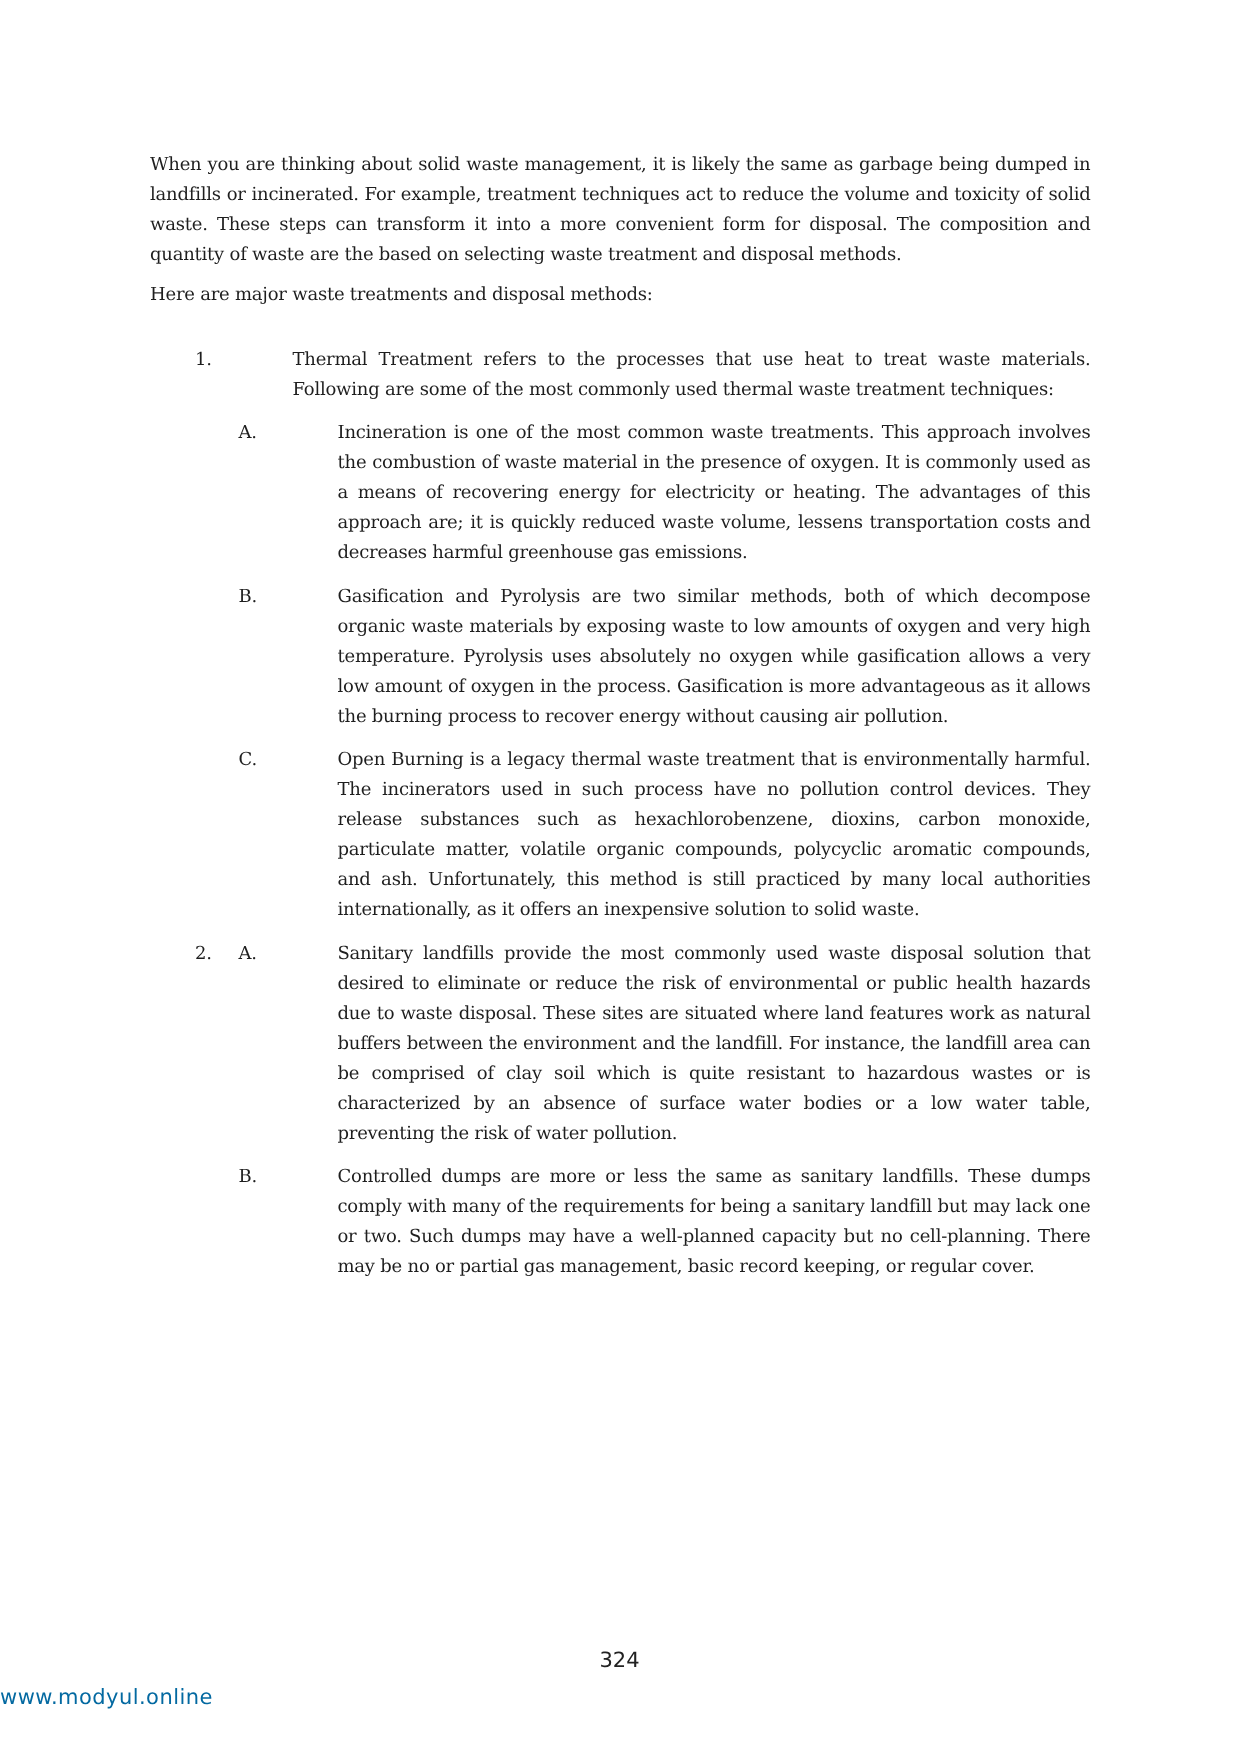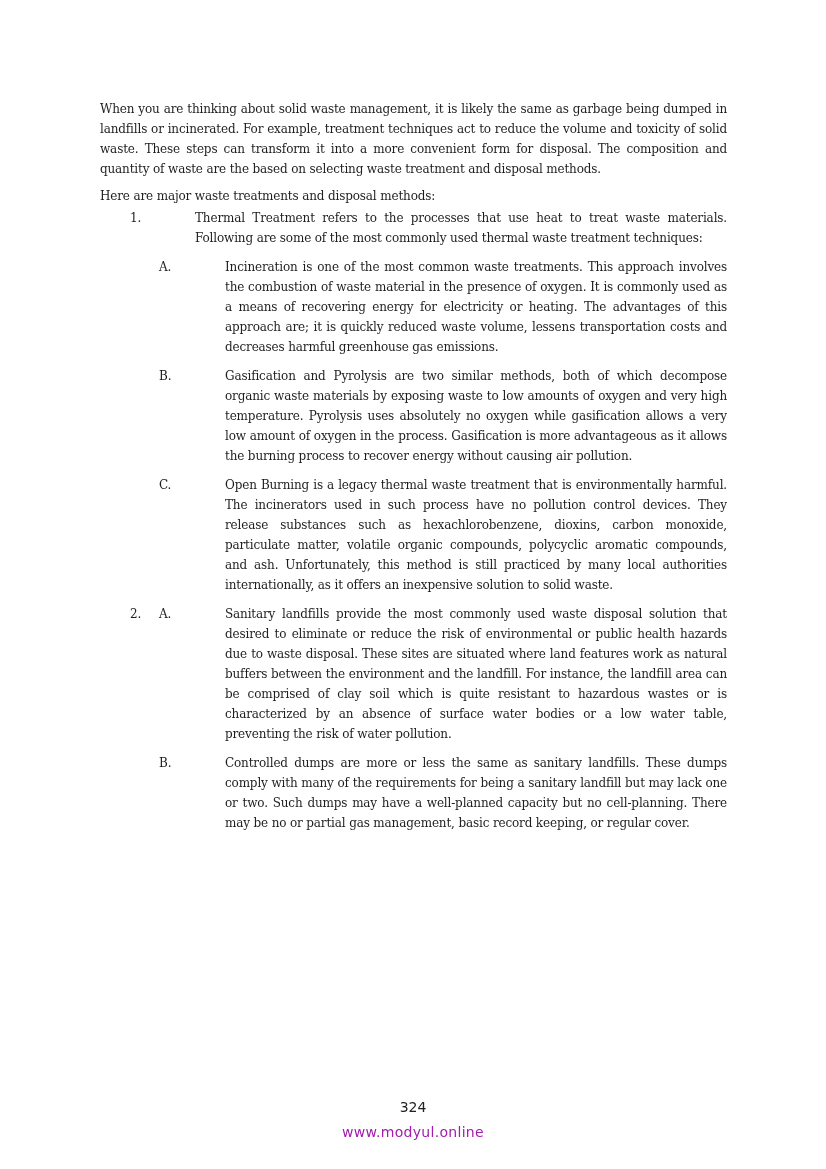--- a/index.html
+++ b/index.html
@@ -8,35 +8,35 @@
     position: absolute; left: 0; top: 0; width: 826px; height: 1169px; background: #ffffff;
     font-family: "DejaVu Serif", "Liberation Serif", serif;
     color: #1e1e1e;
   }
   .content {
     position: absolute; left: 100px; top: 99px; width: 627px;
     font-size: 12px; line-height: 20px; letter-spacing: -0.15px;
   }
   p { margin: 0; text-align: justify; }
   .intro { margin-bottom: 7px; }
-  .lead { margin-bottom: 2px; }
+  .lead { margin-bottom: 23px; }
   ol.main { list-style: none; margin: 0; padding: 0; }
   ol.main > li { position: relative; padding-left: 59px; margin-bottom: 9px; }
   ol.main > li > .num { position: absolute; left: 30px; top: 0; }
   ol.sub { list-style: none; margin: 9px 0 0 0; padding: 0; }
   ol.sub > li { position: relative; padding-left: 30px; margin-bottom: 9px; }
   ol.sub > li > .letter { position: absolute; left: 0; top: 0; }
   .item-text { text-align: justify; margin-left: 36px; }
   .footer-num {
     position: absolute; left: 0; width: 826px; top: 1099px; text-align: center;
     font-family: "DejaVu Sans", "Liberation Sans", sans-serif; font-size: 14px; color: #222222;
   }
   .watermark {
-    position: absolute; left: 0; width: 826px; top: 1124px; text-align: center;
-    font-family: "DejaVu Sans", "Liberation Sans", sans-serif; font-size: 14px; color: #a21caf;
+    position: absolute; left: 0; width: 826px; top: 1124px; text-align: left;
+    font-family: "DejaVu Sans", "Liberation Sans", sans-serif; font-size: 14px; color: #0369a1;
     letter-spacing: 0.3px;
   }
 </style>
 </head>
 <body>
 
 <div class="page">
   <div class="content">
     <p class="intro">When you are thinking about solid waste management, it is likely the same as garbage being dumped in landfills or incinerated. For example, treatment techniques act to reduce the volume and toxicity of solid waste. These steps can transform it into a more convenient form for disposal. The composition and quantity of waste are the based on selecting waste treatment and disposal methods.</p>
     <p class="lead">Here are major waste treatments and disposal methods:</p>

